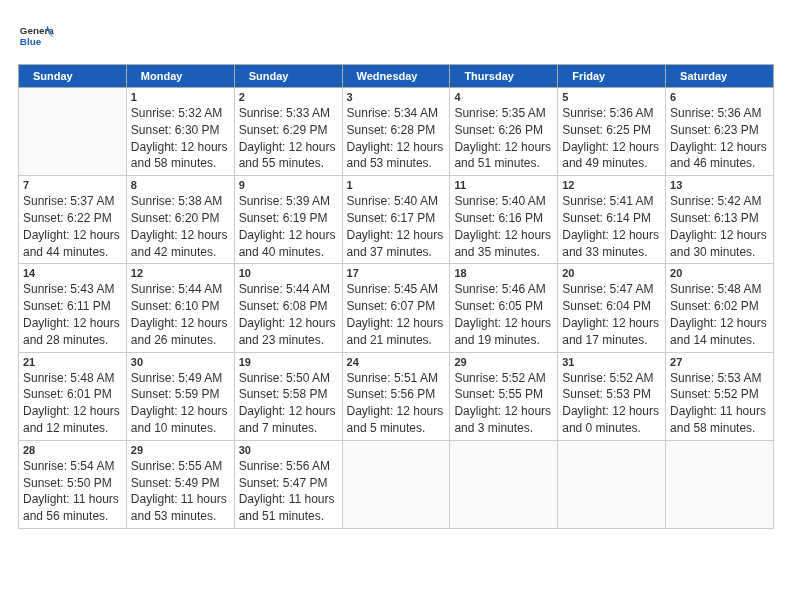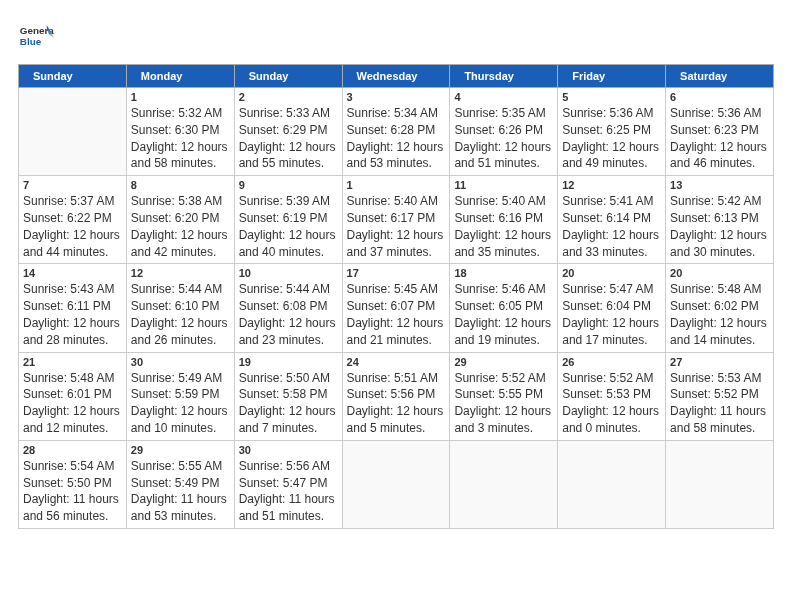--- a/index.html
+++ b/index.html
@@ -213,21 +213,21 @@
           </td>
           <td>
             <div class="day-number">24</div>
 <div class="cell-text">Sunrise: 5:51 AM<br>Sunset: 5:56 PM<br>Daylight: 12 hours and 5 minutes.</div>
           </td>
           <td>
             <div class="day-number">29</div>
 <div class="cell-text">Sunrise: 5:52 AM<br>Sunset: 5:55 PM<br>Daylight: 12 hours and 3 minutes.</div>
           </td>
           <td>
-            <div class="day-number">26</div>
+            <div class="day-number">31</div>
 <div class="cell-text">Sunrise: 5:52 AM<br>Sunset: 5:53 PM<br>Daylight: 12 hours and 0 minutes.</div>
           </td>
           <td>
             <div class="day-number">27</div>
 <div class="cell-text">Sunrise: 5:53 AM<br>Sunset: 5:52 PM<br>Daylight: 11 hours and 58 minutes.</div>
           </td>
         </tr>
         <tr>
           <td>
             <div class="day-number">28</div>

